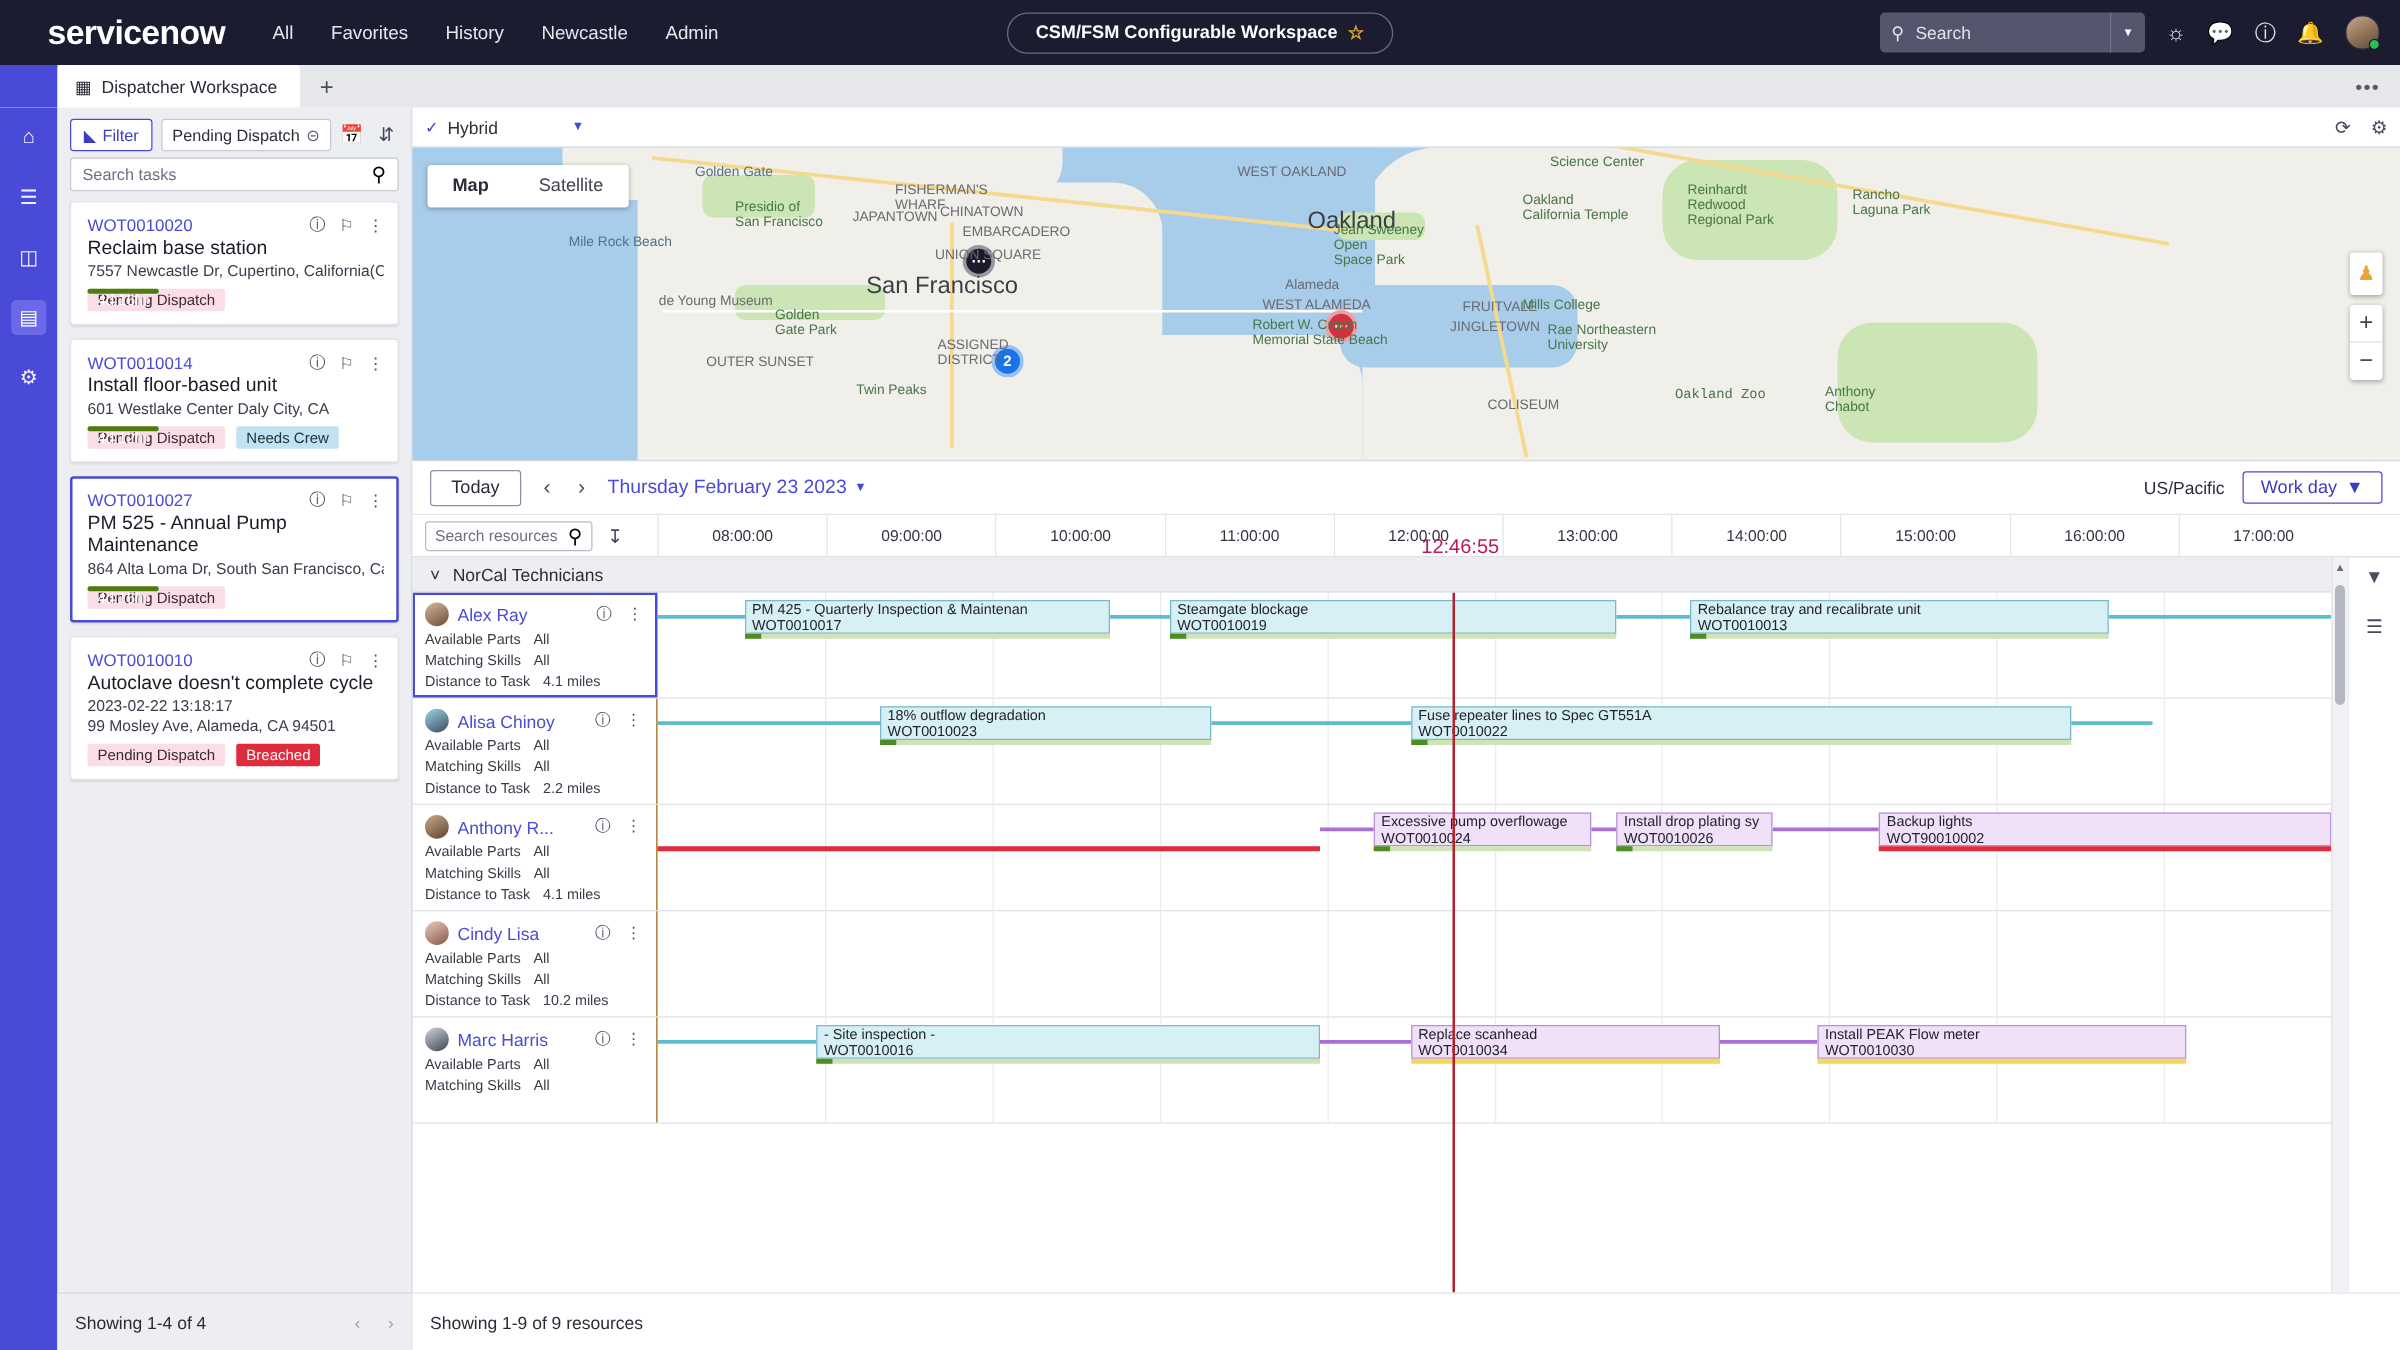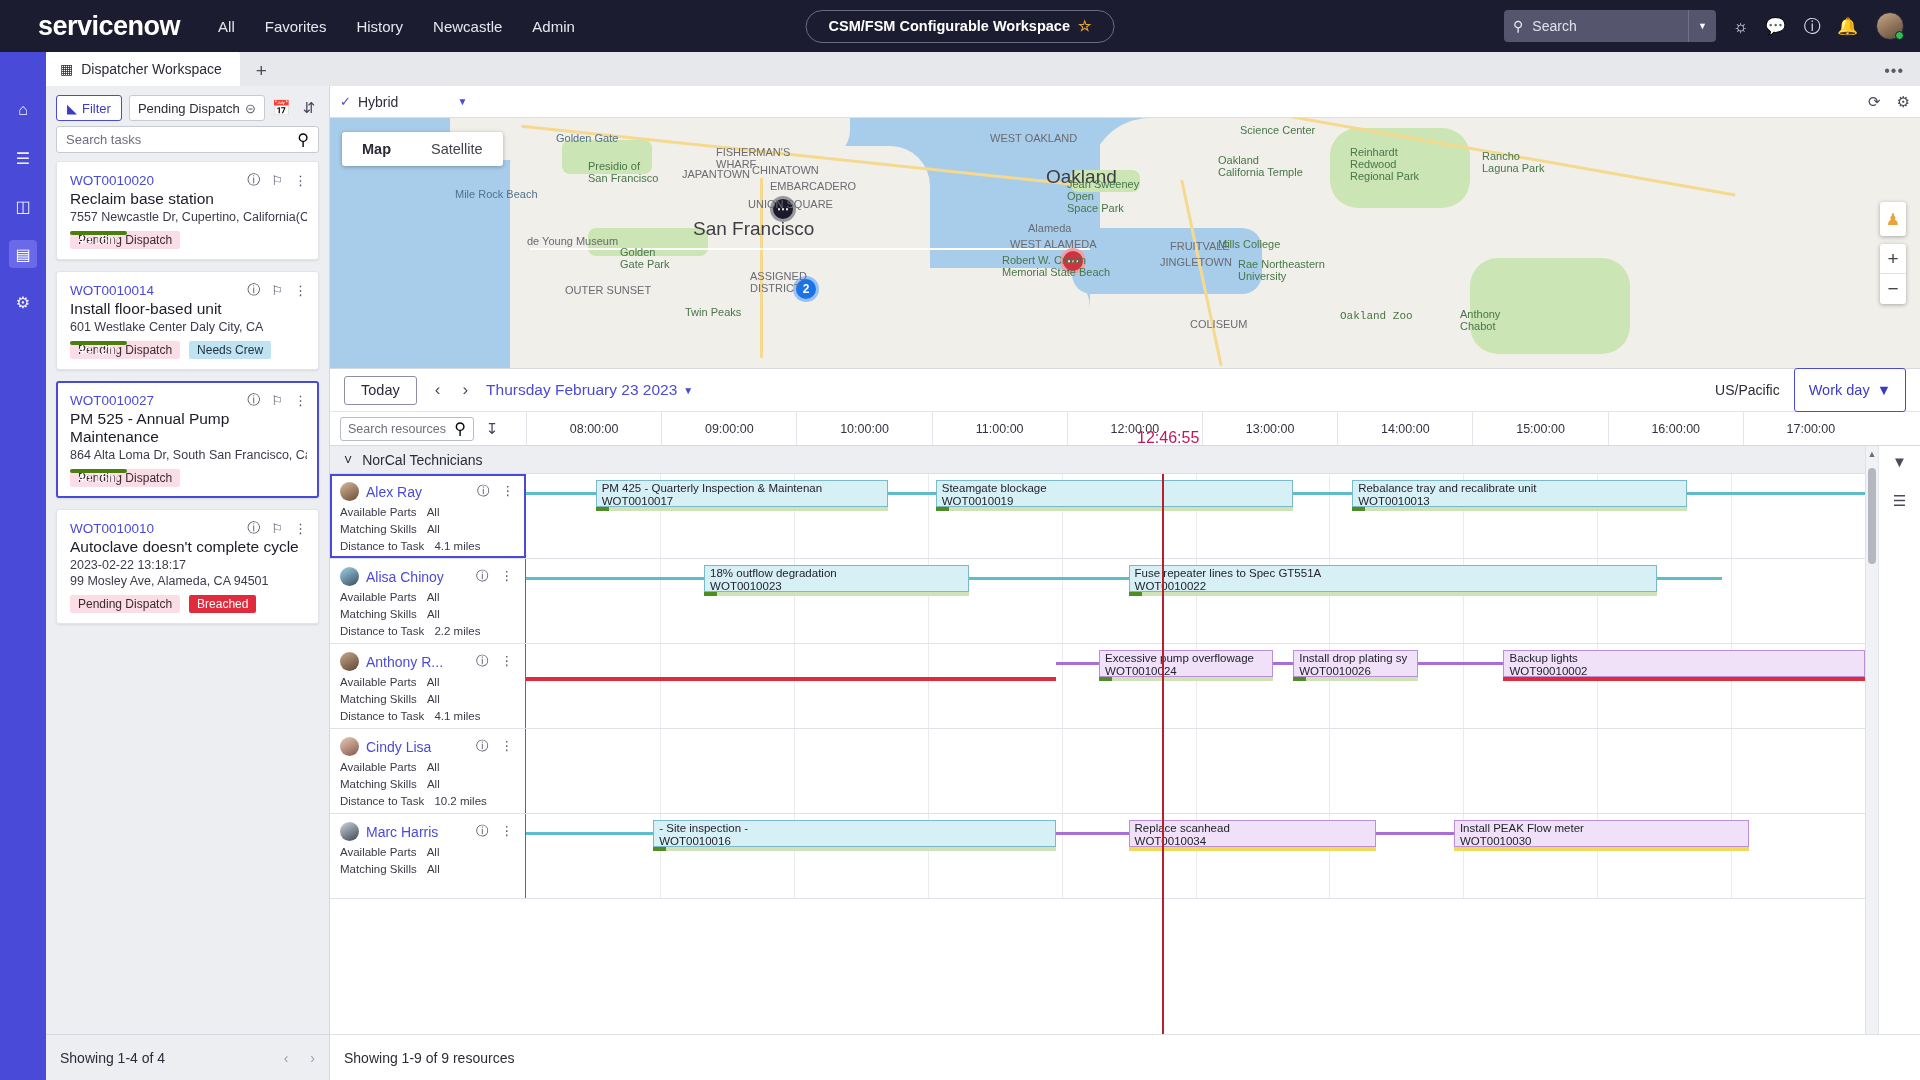--- a/index.html
+++ b/index.html
@@ -182,21 +182,21 @@
   #today-btn {
     height: 29px; padding: 0 16px; border: 1px solid #8e8ea6; border-radius: 3px;
     background: #fff; font-size: 14.5px; color: #2b2b38; cursor: pointer; font-family: inherit;
   }
   .nav-arrow { font-size: 17px; color: #4a4a5e; cursor: pointer; padding: 0 4px; }
   #sched-date { font-size: 15.5px; color: #4a4ad8; display: flex; align-items: center; gap: 6px; cursor: pointer; }
   #sched-date .chev { font-size: 10px; }
   #sched-toolbar .right { margin-left: auto; display: flex; align-items: center; gap: 14px; }
   #tz-label { font-size: 14px; color: #2b2b38; }
   #workday-btn {
-    height: 44px; padding: 0 14px; border: 1px solid #4a4ad8; border-radius: 3px; background: #fff;
+    height: 26px; padding: 0 14px; border: 1px solid #4a4ad8; border-radius: 3px; background: #fff;
     color: #3b3bc6; font-size: 14.5px; display: flex; align-items: center; gap: 7px; cursor: pointer;
   }
   #time-header { height: 34px; display: flex; border-bottom: 1px solid #d6d9df; background: #fff; position: relative; }
   #res-search-cell {
     width: 196px; flex: 0 0 196px; display: flex; align-items: center; gap: 8px; padding-left: 10px;
   }
   #res-search {
     width: 134px; height: 24px; border: 1px solid #b8bcc6; border-radius: 3px; background: #fff;
     display: flex; align-items: center; justify-content: space-between; padding: 0 7px;
   }

